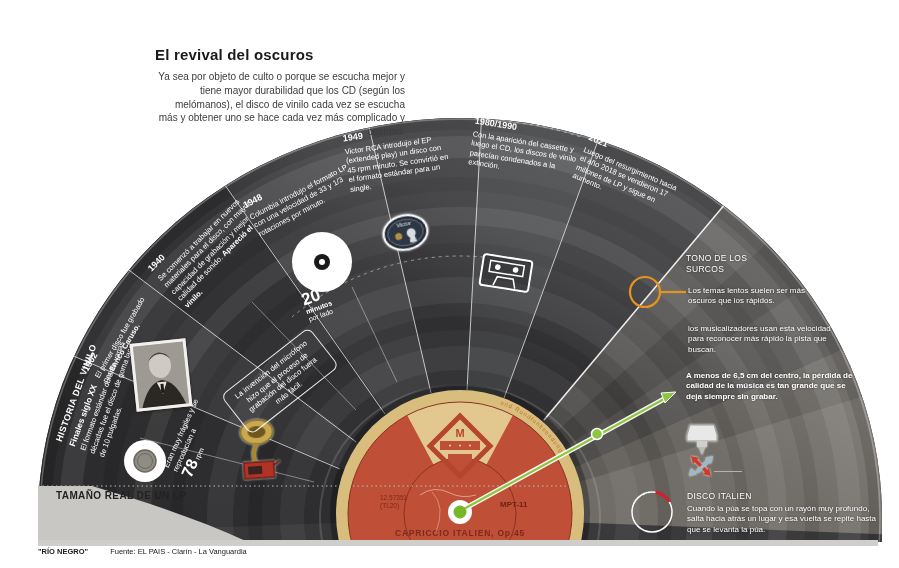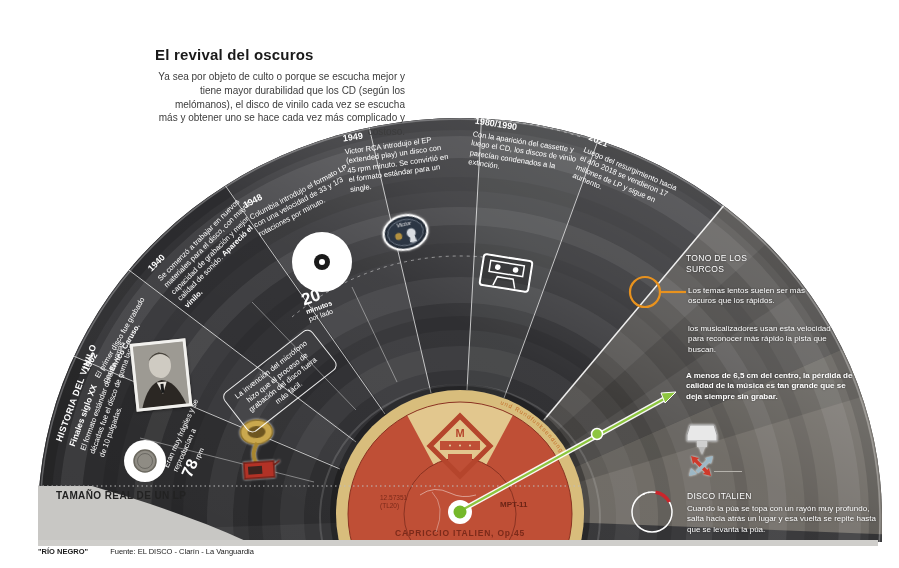--- a/index.html
+++ b/index.html
@@ -275,16 +275,16 @@
     <circle cx="22" cy="23" r="20" fill="none" stroke="#ffffff" stroke-width="1.5"></circle>
     <path d="M 13 5.5 A 20 20 0 0 1 22 3" fill="none" stroke="#ffffff" stroke-width="1.5" stroke-dasharray="2 3"></path>
     <path d="M 25.5 3.3 A 20 20 0 0 1 39.3 13" fill="none" stroke="#c9252b" stroke-width="3.5"></path>
   </svg>
   <div class="ann ann-h" style="left:687px;top:491px;width:120px">DISCO ITALIEN</div>
   <div class="ann" style="left:687px;top:504px;width:192px">Cuando la púa se topa con un rayón muy profundo, salta hacia atrás un lugar y esa vuelta se repite hasta que se levanta la púa.</div>
 
   <div class="abs tamano" style="left:56px;top:490px">TAMAÑO REAL DE UN LP</div>
   <div class="abs footer" style="left:38px;top:547px">
     <span class="credit">"RÍO NEGRO"</span>
-    <span>Fuente: EL DISCO - Clarín - La Vanguardia</span>
+    <span>Fuente: EL PAIS - Clarín - La Vanguardia</span>
   </div>
 
 </div>
 
 </body></html>

